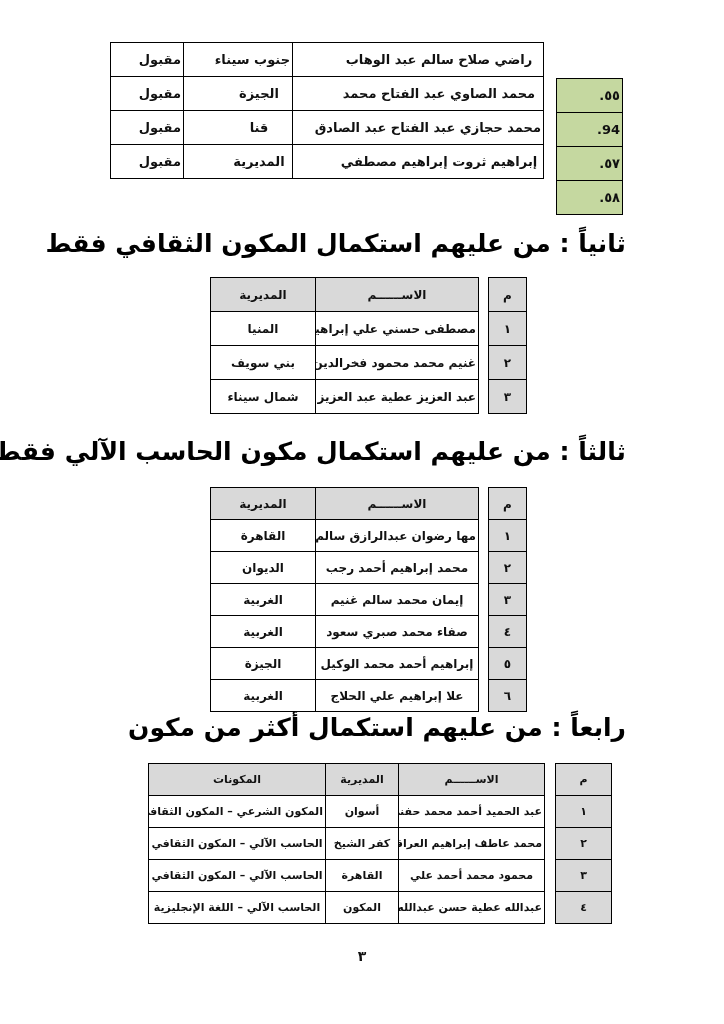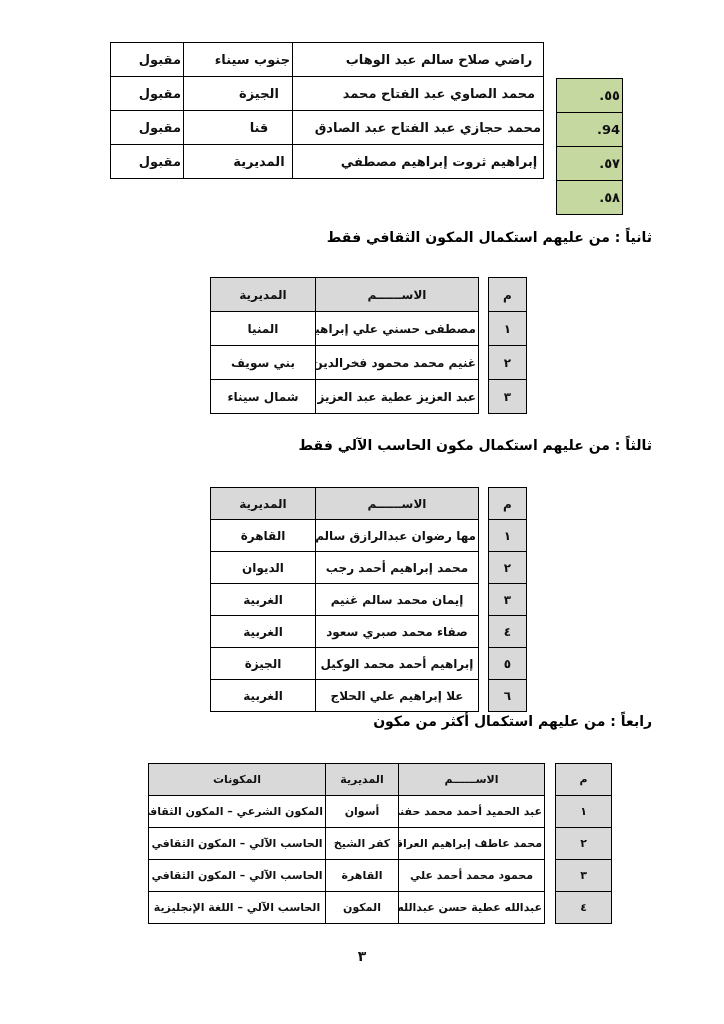--- a/index.html
+++ b/index.html
@@ -24,21 +24,21 @@
   #t4-main td,#t4-num td{height:31px;font-size:11px;}
   #t1-main{left:110px;top:42px;width:433px;}
   #t1-num{left:556px;top:42px;width:67px;margin-top:36px;}
   #t2-main{left:210px;top:277px;width:268px;}
   #t2-num{left:488px;top:277px;width:39px;}
   #t3-main{left:210px;top:487px;width:268px;}
   #t3-num{left:488px;top:487px;width:39px;}
   #t4-main{left:148px;top:763px;width:396px;}
   #t4-num{left:555px;top:763px;width:57px;}
   .heading{
-    position:absolute;right:72px;font-size:14px;font-weight:bold;color:#000;
+    position:absolute;right:98px;font-size:25px;font-weight:bold;color:#000;
     white-space:nowrap;
   }
   #h2{top:229px;}
   #h3{top:437px;}
   #h4{top:713px;}
   #pagenum{
     position:absolute;top:948px;left:0;width:100%;text-align:center;
     font-size:14px;font-weight:bold;
   }
 </style>

